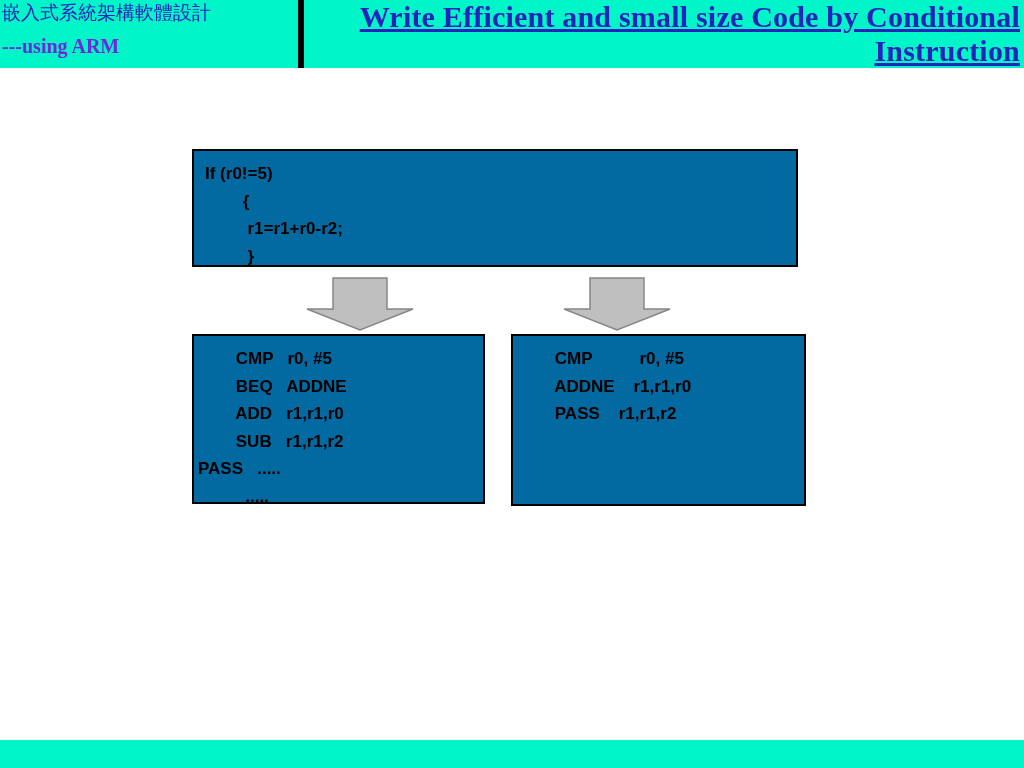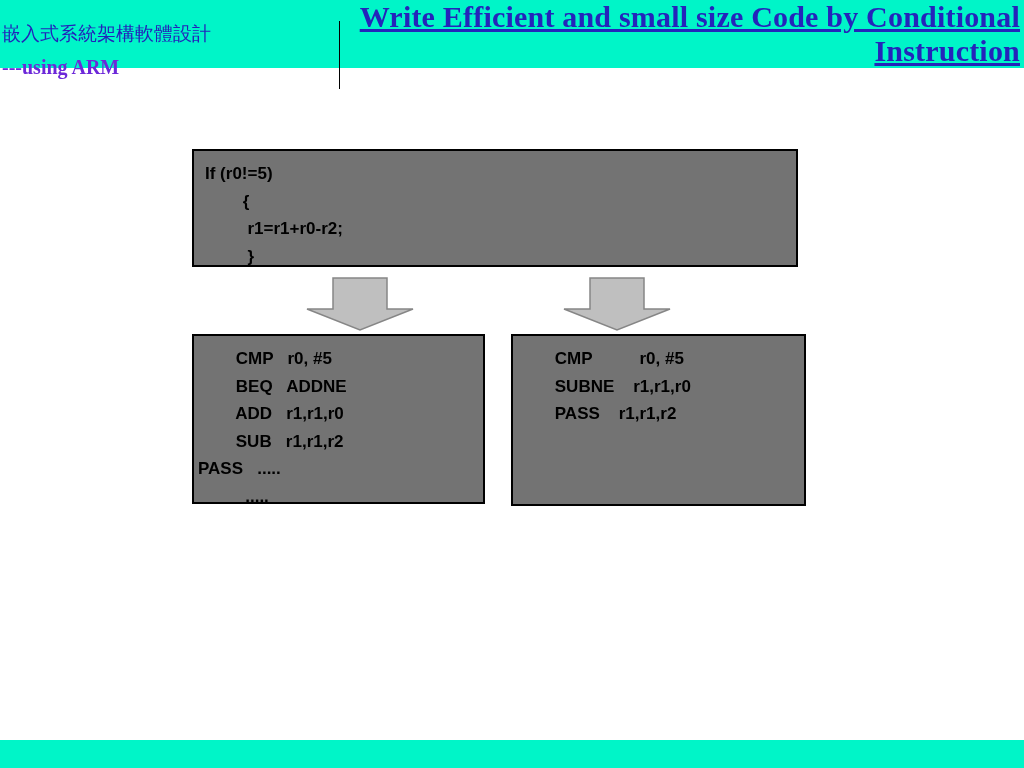--- a/index.html
+++ b/index.html
@@ -21,25 +21,24 @@
     left: 0;
     top: 0;
     width: 1024px;
     height: 68px;
     background: #00f5c8;
   }
   #header-left {
     position: absolute;
     left: 0;
     top: 0;
-    width: 340px;
+    width: 304px;
     height: 68px;
-    border-right: 1px solid #000000;
+    border-right: 6px solid #000000;
     box-sizing: border-box;
-    margin-top: 21px;
   }
   #subject-title-cn {
     position: absolute;
     left: 2px;
     top: 0px;
     font-family: "DejaVu Sans", sans-serif;
     font-size: 19px;
     font-weight: 400;
     color: #2222bb;
     letter-spacing: 0px;
@@ -76,21 +75,21 @@
     left: 0;
     top: 740px;
     width: 1024px;
     height: 28px;
     background: #00f5c8;
   }
 
   
   .code-box {
     position: absolute;
-    background: #737373;
+    background: #0369a1;
     border: 2px solid #000000;
     box-sizing: border-box;
     font-family: "Liberation Sans", sans-serif;
     font-weight: bold;
     color: #000000;
   }
   #c-code-box {
     left: 192px;
     top: 149px;
     width: 606px;
@@ -169,21 +168,21 @@
     <div class="code-line">        ADD   r1,r1,r0</div>
     <div class="code-line">        SUB   r1,r1,r2</div>
     <div class="code-line">PASS   .....</div>
     <div class="code-line">          .....</div>
   </div>
 </div>
 
 <div class="code-box" id="asm-box-right">
   <div class="code-lines">
     <div class="code-line">        CMP          r0, #5</div>
-    <div class="code-line">        SUBNE    r1,r1,r0</div>
+    <div class="code-line">        ADDNE    r1,r1,r0</div>
     <div class="code-line">        PASS    r1,r1,r2</div>
     <div class="code-line"></div>
     <div class="code-line"></div>
     <div class="code-line"></div>
   </div>
 </div>
 
 <div id="footer-band"></div>
 
 </body></html>

